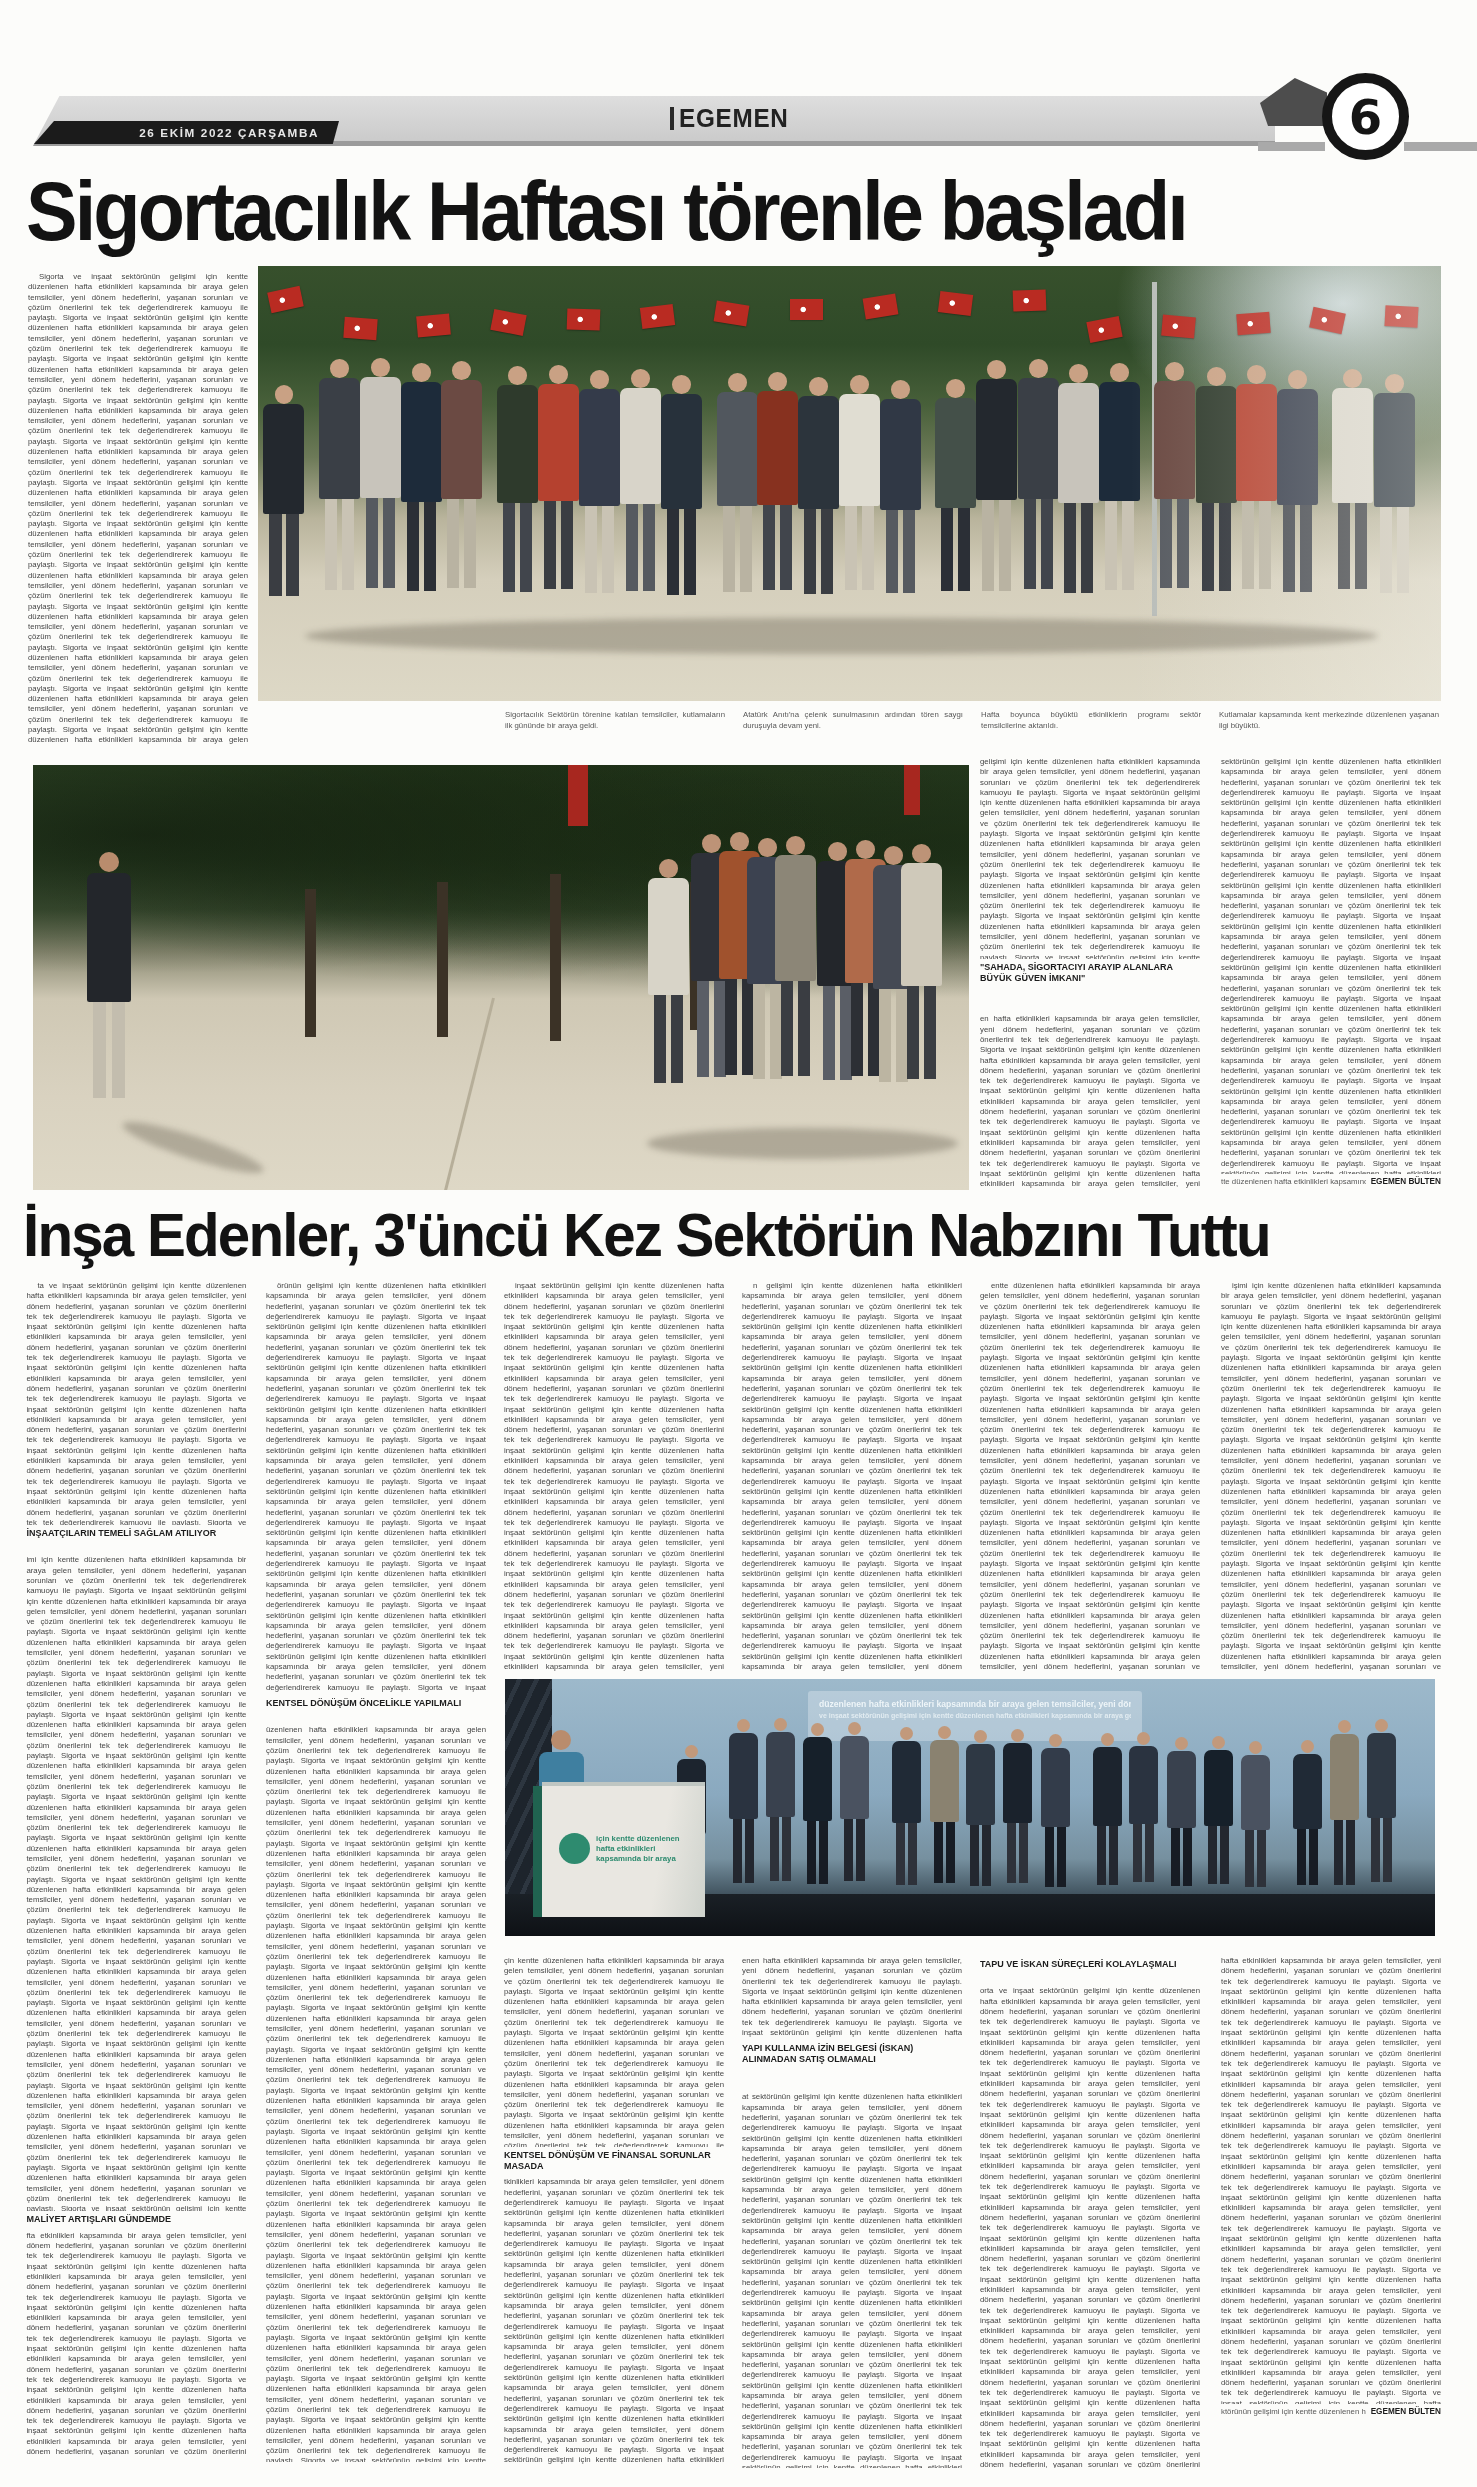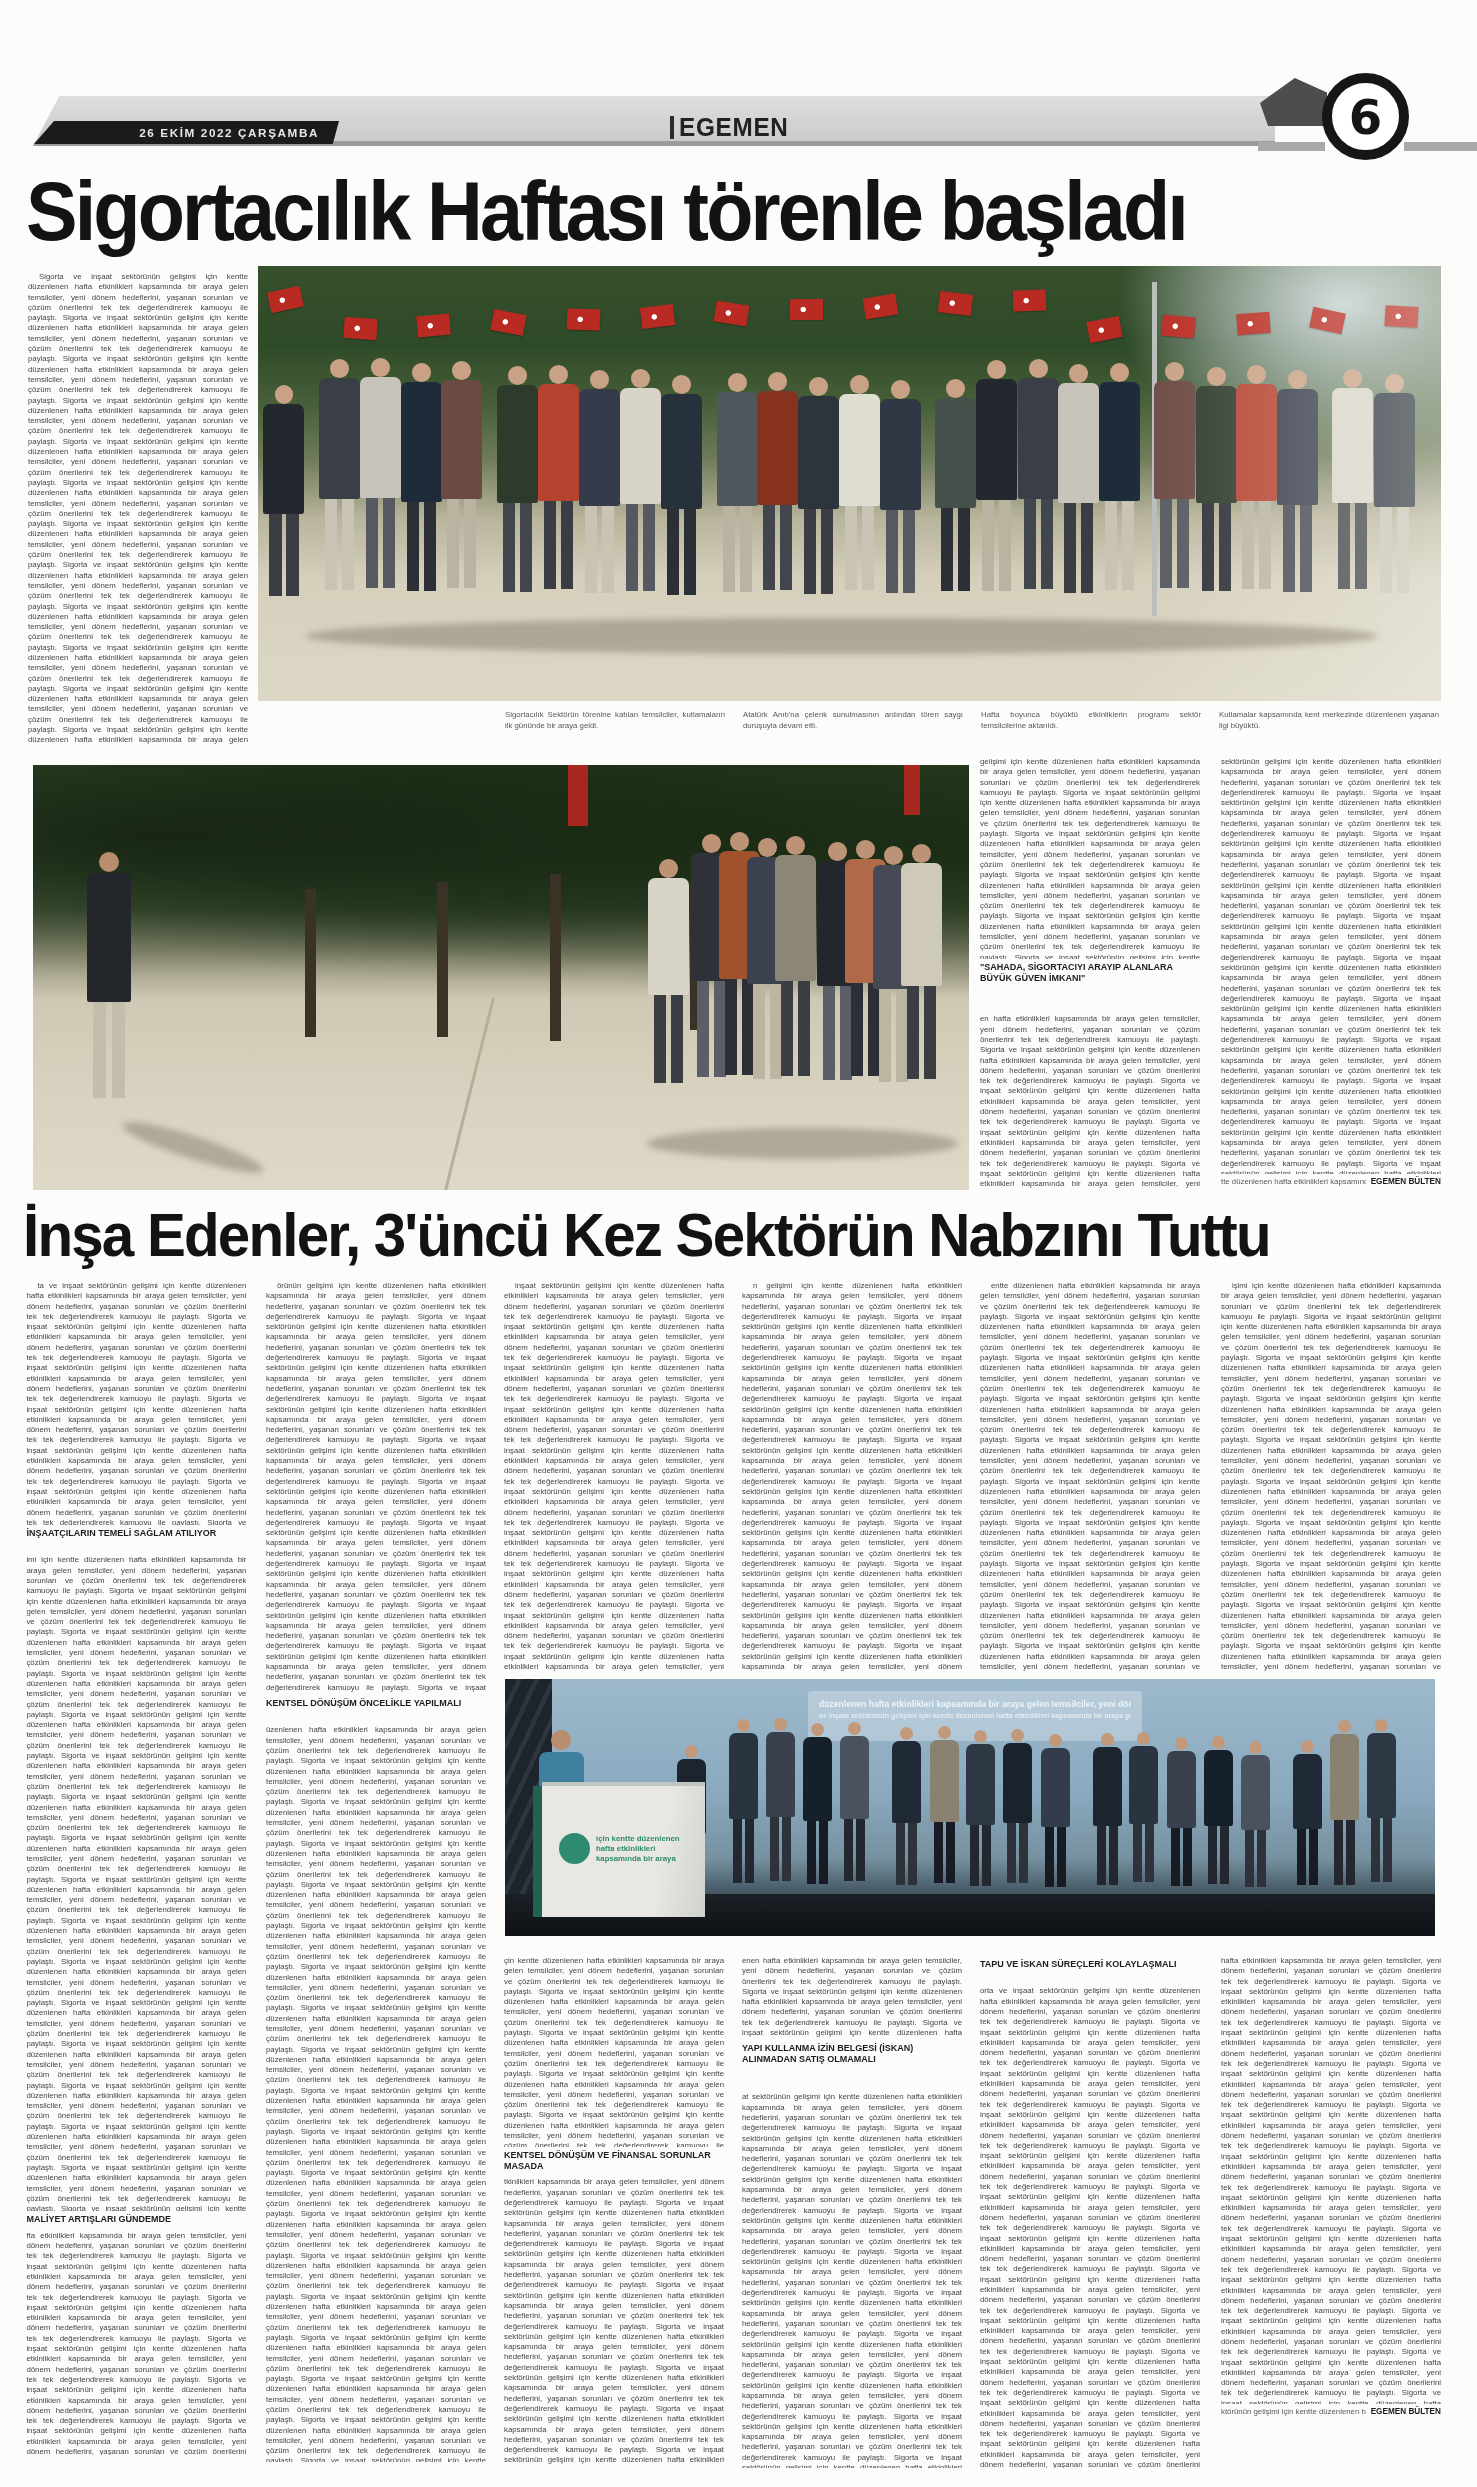--- a/index.html
+++ b/index.html
@@ -3,21 +3,21 @@
 <meta charset="utf-8">
 <style>
   html,body{margin:0;padding:0;background:#e8e8e6;}
   .page{position:relative;width:1477px;height:2487px;background:#fcfcfa;margin:0 auto;
         font-family:"Liberation Sans", sans-serif;overflow:hidden;}
   
   .header-bar{position:absolute;left:33px;top:96px;width:1242px;height:45px;
         background:linear-gradient(#dedede,#cbcbcb);border-bottom:5.4px solid #9b9b9b;
         clip-path:polygon(26.4px 0,100% 0,100% 100%,0 100%);}
   .bar-tail{position:absolute;top:142px;height:8.6px;background:#a9a9a9;}
-  .masthead{position:absolute;left:670px;top:112px;display:flex;align-items:center;gap:5.4px;}
+  .masthead{position:absolute;left:670px;top:103px;display:flex;align-items:center;gap:5.4px;}
   .masthead .tick{width:3.9px;height:23px;background:#2a2a2a;}
   .masthead .word{font-size:26.4px;font-weight:bold;color:#222;letter-spacing:0.8px;
         transform:scaleX(.92);transform-origin:left;filter:blur(0.2px);}
   .date-strip{position:absolute;left:34px;top:121px;width:305px;height:23px;background:#1b1b1b;
         clip-path:polygon(20px 0,100% 0,calc(100% - 6.2px) 100%,0 100%);
         display:flex;align-items:center;justify-content:flex-end;padding-right:20px;box-sizing:border-box;}
   .date-strip span{color:#e7e7e7;font-size:11.7px;font-weight:bold;letter-spacing:1.6px;filter:blur(0.3px);}
   .badge-wing{position:absolute;left:1260px;top:78px;width:67px;height:48px;background:#4d4d4d;
         clip-path:polygon(0 52%,52% 0,100% 30%,100% 100%,12% 100%);}
   .badge-circle{position:absolute;left:1322px;top:73px;width:87px;height:87px;border-radius:50%;
@@ -273,21 +273,21 @@
       </div>
     <div class="p1-bright"></div>
     <div class="shadowband" style="left:47px;bottom:47px;width:1073px;height:36px;"></div>
   </div>
 
   <div class="col" style="left:28px;top:272px;height:473px;">
     <div class="fill first" style="height:473px;">Sigorta ve inşaat sektörünün gelişimi için kentte düzenlenen hafta etkinlikleri kapsamında bir araya gelen temsilciler, yeni dönem hedeflerini, yaşanan sorunları ve çözüm önerilerini tek tek değerlendirerek kamuoyu ile paylaştı. Sigorta ve inşaat sektörünün gelişimi için kentte düzenlenen hafta etkinlikleri kapsamında bir araya gelen temsilciler, yeni dönem hedeflerini, yaşanan sorunları ve çözüm önerilerini tek tek değerlendirerek kamuoyu ile paylaştı. Sigorta ve inşaat sektörünün gelişimi için kentte düzenlenen hafta etkinlikleri kapsamında bir araya gelen temsilciler, yeni dönem hedeflerini, yaşanan sorunları ve çözüm önerilerini tek tek değerlendirerek kamuoyu ile paylaştı. Sigorta ve inşaat sektörünün gelişimi için kentte düzenlenen hafta etkinlikleri kapsamında bir araya gelen temsilciler, yeni dönem hedeflerini, yaşanan sorunları ve çözüm önerilerini tek tek değerlendirerek kamuoyu ile paylaştı. Sigorta ve inşaat sektörünün gelişimi için kentte düzenlenen hafta etkinlikleri kapsamında bir araya gelen temsilciler, yeni dönem hedeflerini, yaşanan sorunları ve çözüm önerilerini tek tek değerlendirerek kamuoyu ile paylaştı. Sigorta ve inşaat sektörünün gelişimi için kentte düzenlenen hafta etkinlikleri kapsamında bir araya gelen temsilciler, yeni dönem hedeflerini, yaşanan sorunları ve çözüm önerilerini tek tek değerlendirerek kamuoyu ile paylaştı. Sigorta ve inşaat sektörünün gelişimi için kentte düzenlenen hafta etkinlikleri kapsamında bir araya gelen temsilciler, yeni dönem hedeflerini, yaşanan sorunları ve çözüm önerilerini tek tek değerlendirerek kamuoyu ile paylaştı. Sigorta ve inşaat sektörünün gelişimi için kentte düzenlenen hafta etkinlikleri kapsamında bir araya gelen temsilciler, yeni dönem hedeflerini, yaşanan sorunları ve çözüm önerilerini tek tek değerlendirerek kamuoyu ile paylaştı. Sigorta ve inşaat sektörünün gelişimi için kentte düzenlenen hafta etkinlikleri kapsamında bir araya gelen temsilciler, yeni dönem hedeflerini, yaşanan sorunları ve çözüm önerilerini tek tek değerlendirerek kamuoyu ile paylaştı. Sigorta ve inşaat sektörünün gelişimi için kentte düzenlenen hafta etkinlikleri kapsamında bir araya gelen temsilciler, yeni dönem hedeflerini, yaşanan sorunları ve çözüm önerilerini tek tek değerlendirerek kamuoyu ile paylaştı. Sigorta ve inşaat sektörünün gelişimi için kentte düzenlenen hafta etkinlikleri kapsamında bir araya gelen temsilciler, yeni dönem hedeflerini, yaşanan sorunları ve çözüm önerilerini tek tek değerlendirerek kamuoyu ile paylaştı. Sigorta ve inşaat sektörünün gelişimi için kentte düzenlenen hafta etkinlikleri kapsamında bir araya gelen temsilciler, yeni dönem hedeflerini, yaşanan sorunları ve çözüm önerilerini tek tek değerlendirerek kamuoyu ile paylaştı. Sigorta ve inşaat sektörünün gelişimi için kentte düzenlenen hafta etkinlikleri kapsamında bir araya gelen temsilciler, yeni dönem hedeflerini, yaşanan sorunları ve çözüm önerilerini tek tek değerlendirerek kamuoyu ile paylaştı. Sigorta ve inşaat sektörünün gelişimi için kentte düzenlenen hafta etkinlikleri kapsamında bir araya gelen temsilciler, yeni dönem hedeflerini, yaşanan sorunları ve çözüm önerilerini tek tek değerlendirerek kamuoyu ile paylaştı. Sigorta ve inşaat sektörünün gelişimi için kentte düzenlenen hafta etkinlikleri kapsamında bir araya gelen temsilciler, yeni dönem hedeflerini, yaşanan sorunları ve çözüm önerilerini tek tek değerlendirerek kamuoyu ile paylaştı. Sigorta ve inşaat sektörünün gelişimi için kentte düzenlenen hafta etkinlikleri kapsamında bir araya gelen temsilciler, yeni dönem hedeflerini, yaşanan sorunları ve çözüm önerilerini tek tek değerlendirerek kamuoyu ile paylaştı. Sigorta ve inşaat sektörünün gelişimi için kentte düzenlenen hafta etkinlikleri kapsamında bir araya gelen temsilciler, yeni dönem hedeflerini, yaşanan sorunları ve çözüm önerilerini tek tek değerlendirerek kamuoyu ile paylaştı. Sigorta ve inşaat sektörünün gelişimi için kentte düzenlenen hafta etkinlikleri kapsamında bir araya gelen temsilciler, yeni dönem hedeflerini, yaşanan sorunları ve çözüm önerilerini tek tek değerlendirerek kamuoyu ile paylaştı. Sigorta ve inşaat sektörünün gelişimi için kentte düzenlenen hafta etkinlikleri kapsamında bir araya gelen temsilciler, yeni dönem hedeflerini, yaşanan sorunları ve çözüm önerilerini tek tek değerlendirerek kamuoyu ile paylaştı. Sigorta ve inşaat sektörünün gelişimi için kentte düzenlenen hafta etkinlikleri kapsamında bir araya gelen temsilciler, yeni dönem hedeflerini, yaşanan sorunları ve çözüm önerilerini tek tek değerlendirerek kamuoyu ile paylaştı. Sigorta ve inşaat sektörünün gelişimi için kentte düzenlenen hafta etkinlikleri kapsamında bir araya gelen temsilciler, yeni dönem hedeflerini, yaşanan sorunları ve çözüm önerilerini tek tek değerlendirerek kamuoyu ile paylaştı. Sigorta ve inşaat sektörünün gelişimi için kentte düzenlenen hafta etkinlikleri kapsamında bir araya gelen temsilciler, yeni dönem hedeflerini, yaşanan sorunları ve çözüm önerilerini tek tek değerlendirerek kamuoyu ile paylaştı. Sigorta ve inşaat sektörünün gelişimi için kentte düzenlenen hafta etkinlikleri kapsamında bir araya gelen temsilciler, yeni dönem hedeflerini, yaşanan sorunları ve çözüm önerilerini tek tek değerlendirerek kamuoyu ile paylaştı. Sigorta ve inşaat sektörünün gelişimi için kentte düzenlenen hafta etkinlikleri kapsamında bir araya gelen temsilciler, yeni dönem hedeflerini, yaşanan sorunları ve çözüm önerilerini tek tek değerlendirerek kamuoyu ile paylaştı. Sigorta ve inşaat sektörünün gelişimi için kentte düzenlenen hafta etkinlikleri kapsamında bir araya gelen temsilciler, yeni dönem hedeflerini, yaşanan sorunları ve çözüm önerilerini tek tek değerlendirerek kamuoyu ile paylaştı. Sigorta ve inşaat sektörünün gelişimi için kentte düzenlenen hafta etkinlikleri kapsamında bir araya gelen temsilciler, yeni dönem hedeflerini, yaşanan sorunları ve çözüm önerilerini tek tek değerlendirerek kamuoyu ile paylaştı. Sigorta ve inşaat sektörünün gelişimi için kentte düzenlenen hafta etkinlikleri kapsamında bir araya gelen temsilciler, yeni dönem hedeflerini, yaşanan sorunları ve çözüm önerilerini tek tek değerlendirerek kamuoyu ile paylaştı. Sigorta ve inşaat sektörünün gelişimi için kentte düzenlenen hafta etkinlikleri kapsamında bir araya gelen temsilciler, yeni dönem hedeflerini, yaşanan sorunları ve çözüm önerilerini tek tek değerlendirerek kamuoyu ile paylaştı. Sigorta ve inşaat sektörünün gelişimi için kentte düzenlenen hafta etkinlikleri kapsamında bir araya gelen temsilciler, yeni dönem hedeflerini, yaşanan sorunları ve çözüm önerilerini tek tek değerlendirerek kamuoyu ile paylaştı. Sigorta ve inşaat sektörünün gelişimi için kentte düzenlenen hafta etkinlikleri kapsamında bir araya gelen temsilciler, yeni dönem hedeflerini, yaşanan sorunları ve çözüm önerilerini tek tek değerlendirerek kamuoyu ile paylaştı. Sigorta ve inşaat sektörünün gelişimi için kentte düzenlenen hafta etkinlikleri kapsamında bir araya gelen temsilciler, yeni dönem hedeflerini, yaşanan sorunları ve çözüm önerilerini tek tek değerlendirerek kamuoyu ile paylaştı. Sigorta ve inşaat sektörünün gelişimi için kentte düzenlenen hafta etkinlikleri kapsamında bir araya gelen temsilciler, yeni dönem hedeflerini, yaşanan sorunları ve çözüm önerilerini tek tek değerlendirerek kamuoyu ile paylaştı. Sigorta ve inşaat sektörünün gelişimi için kentte düzenlenen hafta etkinlikleri kapsamında bir araya gelen temsilciler, yeni dönem hedeflerini, yaşanan sorunları ve çözüm önerilerini tek tek değerlendirerek kamuoyu ile paylaştı. </div>
   </div>
 
   <div class="caption" style="left:505px;">Sigortacılık Sektörün törenine katılan temsilciler, kutlamaların ilk gününde bir araya geldi.</div>
-  <div class="caption" style="left:743px;">Atatürk Anıtı'na çelenk sunulmasının ardından tören saygı duruşuyla devam etti.</div>
+  <div class="caption" style="left:743px;">Atatürk Anıtı'na çelenk sunulmasının ardından tören saygı duruşuyla devam yeni.</div>
   <div class="caption" style="left:981px;">Hafta boyunca büyüktü etkinliklerin programı sektör temsilcilerine aktarıldı.</div>
   <div class="caption" style="left:1219px;">Kutlamalar kapsamında kent merkezinde düzenlenen yaşanan ilgi büyüktü.</div>
 
   <div class="photo photo2">
     <div class="p2-canopy"></div>
     <div class="trunk" style="left:272px;top:124px;height:148px;"></div>
     <div class="trunk" style="left:404px;top:117px;height:155px;"></div>
     <div class="trunk" style="left:517px;top:109px;height:167px;"></div>
     <div class="trunk" style="left:657px;top:117px;height:148px;"></div>
     <div class="p2-flag" style="left:535px;top:0;width:20px;height:61px;"></div>

